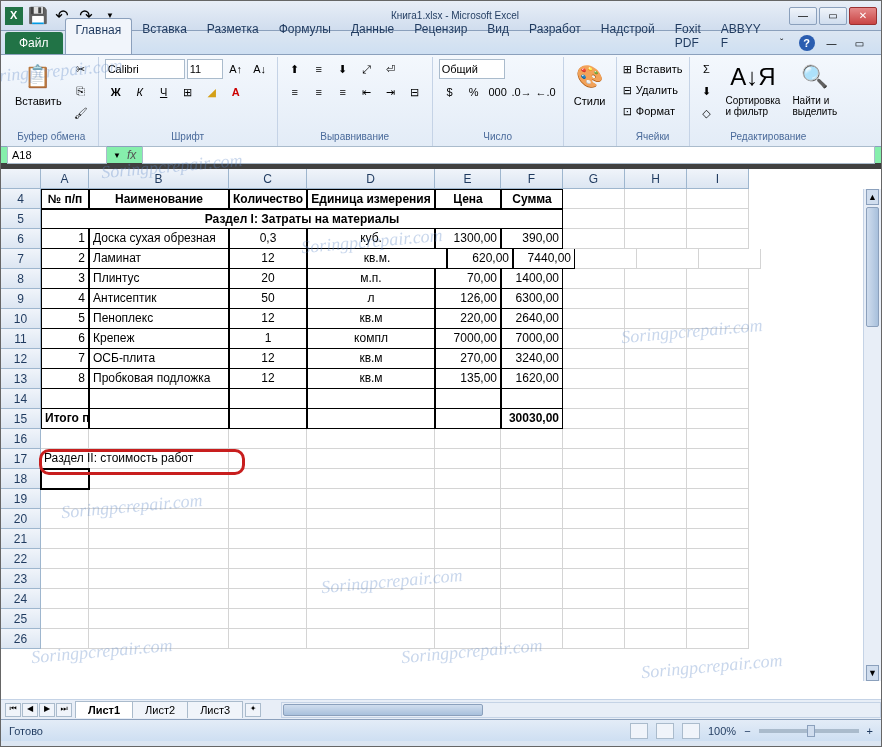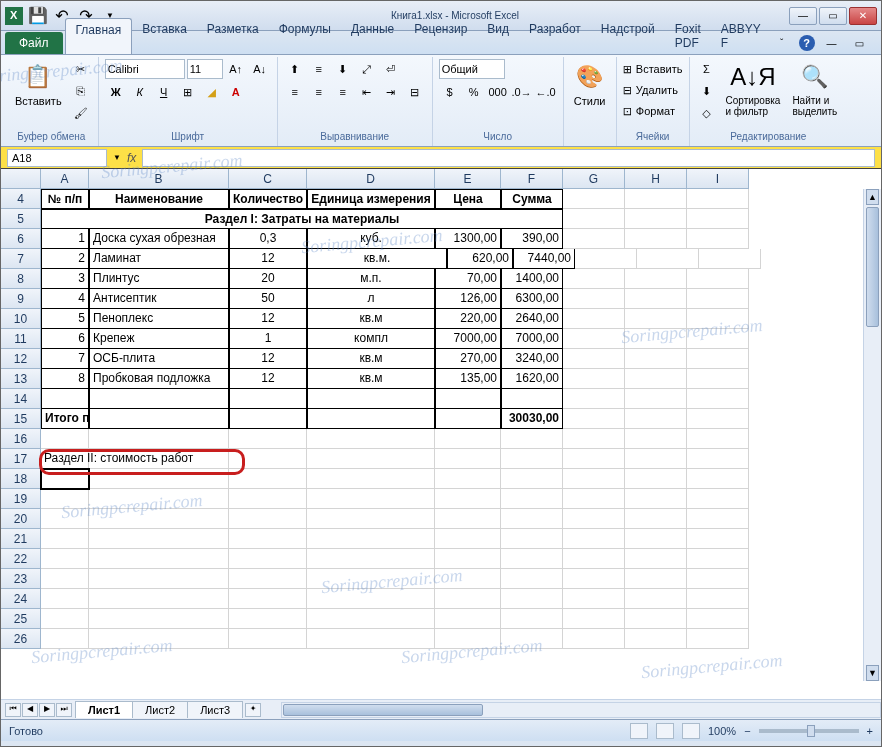--- a/index.html
+++ b/index.html
@@ -32,21 +32,21 @@
 .big-btn { display: flex; flex-direction: column; align-items: center; gap: 2px; padding: 2px 4px; cursor: pointer; font-size: 11px; }
 .icon32 { width: 32px; height: 32px; display: flex; align-items: center; justify-content: center; font-size: 22px; }
 .small-col { display: flex; flex-direction: column; gap: 2px; }
 .small-btn { width: 22px; height: 20px; display: flex; align-items: center; justify-content: center; font-size: 11px; cursor: pointer; }
 .font-select { font-size: 11px; height: 20px; border: 1px solid #abc; background: white; padding: 0 2px; }
 .fontname { width: 80px; }
 .fontsize { width: 36px; }
 .row { display: flex; gap: 2px; align-items: center; }
 
 
-.formula-bar { height: 22px; background: #fde047; border-bottom: 1px solid #404040; display: flex; align-items: center; padding: 0 6px; gap: 6px; }
+.formula-bar { height: 22px; background: #86efac; border-bottom: 6px solid #404040; display: flex; align-items: center; padding: 0 6px; gap: 6px; }
 .namebox { width: 100px; height: 18px; border: 1px solid #abc; background: white; font-size: 11px; padding: 0 4px; }
 .fx-label { font-style: italic; font-size: 12px; color: #555; }
 .formula-input { flex: 1; height: 18px; border: 1px solid #abc; background: white; font-size: 11px; padding: 0 4px; }
 
 
 .grid-area { position: relative; height: 530px; background: white; overflow: hidden; }
 .corner { position: absolute; top: 0; left: 0; width: 40px; height: 20px; background: linear-gradient(#f0f4fa, #dce6f2); border-right: 1px solid #9eb6ce; border-bottom: 1px solid #9eb6ce; }
 .col-headers { position: absolute; top: 0; left: 40px; right: 18px; height: 20px; display: flex; }
 .col-h { background: linear-gradient(#f0f4fa, #dce6f2); border-right: 1px solid #9eb6ce; border-bottom: 1px solid #9eb6ce; text-align: center; font-size: 12px; line-height: 20px; color: #1f3a5f; }
 .row-headers { position: absolute; top: 20px; left: 0; width: 40px; }

